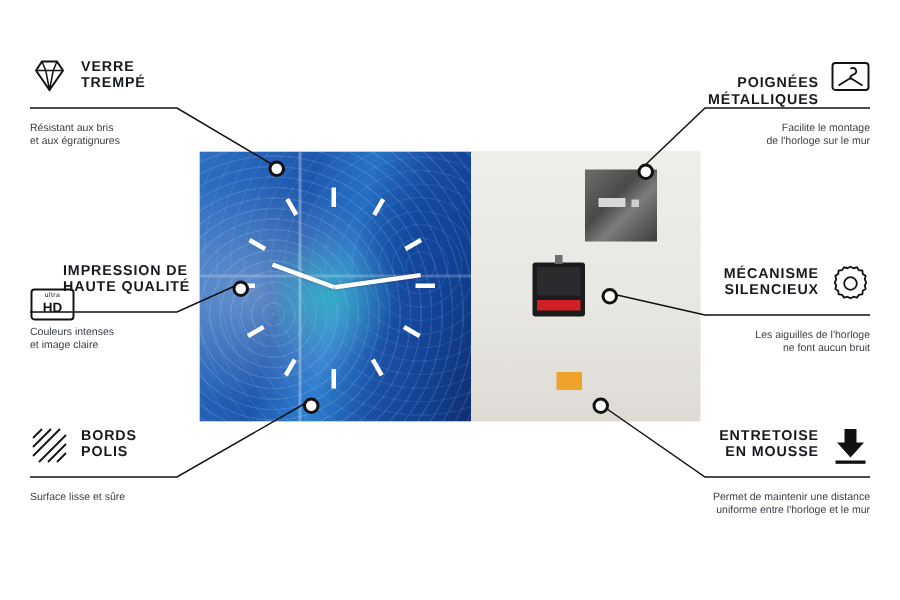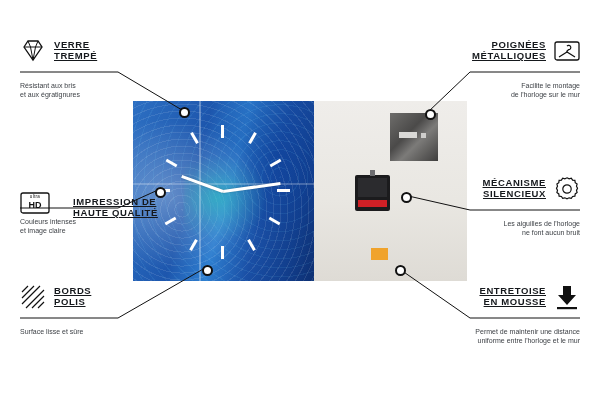--- a/index.html
+++ b/index.html
@@ -41,21 +41,21 @@
 
   
   .hand{position:absolute;background:#ffffff;transform-origin:0 50%;box-shadow:0 0 2px rgba(0,0,0,.25);}
   .tick{position:absolute;background:#ffffff;}
 
   
   svg.lines{position:absolute;left:0;top:0;width:600px;height:400px;pointer-events:none;}
 
   
   .callout{position:absolute;}
-  .ctitle{font-size:9.5px;font-weight:bold;letter-spacing:.6px;color:#15181c;line-height:11px;text-transform:uppercase;text-decoration:underline;}
+  .ctitle{font-size:9.5px;font-weight:bold;letter-spacing:.6px;color:#15181c;line-height:11px;text-transform:uppercase;}
   .cdesc{font-size:7px;color:#3b3f44;line-height:9px;margin-top:3px;}
   .c-left .ctitle,.c-left .cdesc{text-align:left;}
   .c-right{text-align:right;}
   .icon{position:absolute;width:26px;height:26px;}
 
   .dot{position:absolute;width:7px;height:7px;border-radius:50%;background:#fff;border:2px solid #111;}
 </style>
 </head>
 <body>
 
@@ -134,21 +134,21 @@
   </div>
 
   <div class="callout c-left" style="left:20px;top:174px;width:160px;">
     <div class="icon" style="left:0;top:16px;">
       <svg viewBox="0 0 30 26" width="30" height="26">
         <rect x="1" y="3" width="28" height="20" rx="2" fill="none" stroke="#111" stroke-width="1.3"></rect>
       </svg>
       <div style="position:absolute;left:0;top:4px;width:30px;text-align:center;font-size:4.5px;letter-spacing:.3px;color:#111;">ultra</div>
       <div style="position:absolute;left:0;top:10px;width:30px;text-align:center;font-size:9px;font-weight:bold;color:#111;">HD</div>
     </div>
-    <div style="position:absolute;left:53px;top:1px;margin-top:21px;">
+    <div style="position:absolute;left:22px;top:1px;">
       <div class="ctitle">IMPRESSION DE</div>
       <div class="ctitle">HAUTE QUALITÉ</div>
     </div>
     <div style="position:absolute;left:0;top:40px;">
       <div class="cdesc">Couleurs intenses</div>
       <div class="cdesc" style="margin-top:0;">et image claire</div>
     </div>
   </div>
 
   <div class="callout c-left" style="left:20px;top:284px;width:150px;">
@@ -167,21 +167,21 @@
   </div>
 
   <div class="callout c-right" style="left:420px;top:38px;width:160px;">
     <div class="icon" style="right:0;top:0;left:auto;">
       <svg viewBox="0 0 26 26" width="26" height="26">
         <rect x="1" y="4" width="24" height="18" rx="2" fill="none" stroke="#111" stroke-width="1.3"></rect>
         <path d="M13 8 a2.2 2.2 0 1 1 1.6 3.7 L13 13 L13 15" fill="none" stroke="#111" stroke-width="1.2"></path>
         <path d="M5 19 L13 14 L21 19" fill="none" stroke="#111" stroke-width="1.2"></path>
       </svg>
     </div>
-    <div style="position:absolute;right:34px;top:1px;text-align:right;">
+    <div style="position:absolute;right:34px;top:12px;text-align:right;">
       <div class="ctitle">POIGNÉES</div>
       <div class="ctitle">MÉTALLIQUES</div>
     </div>
     <div style="position:absolute;right:0;top:40px;text-align:right;">
       <div class="cdesc">Facilite le montage</div>
       <div class="cdesc" style="margin-top:0;">de l'horloge sur le mur</div>
     </div>
   </div>
 
   <div class="callout c-right" style="left:410px;top:176px;width:170px;">

